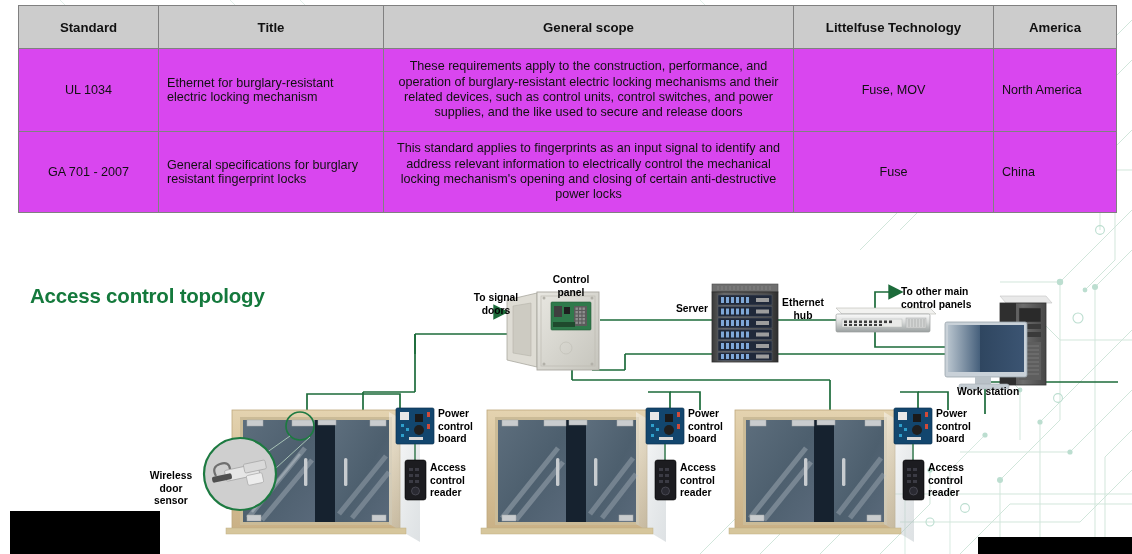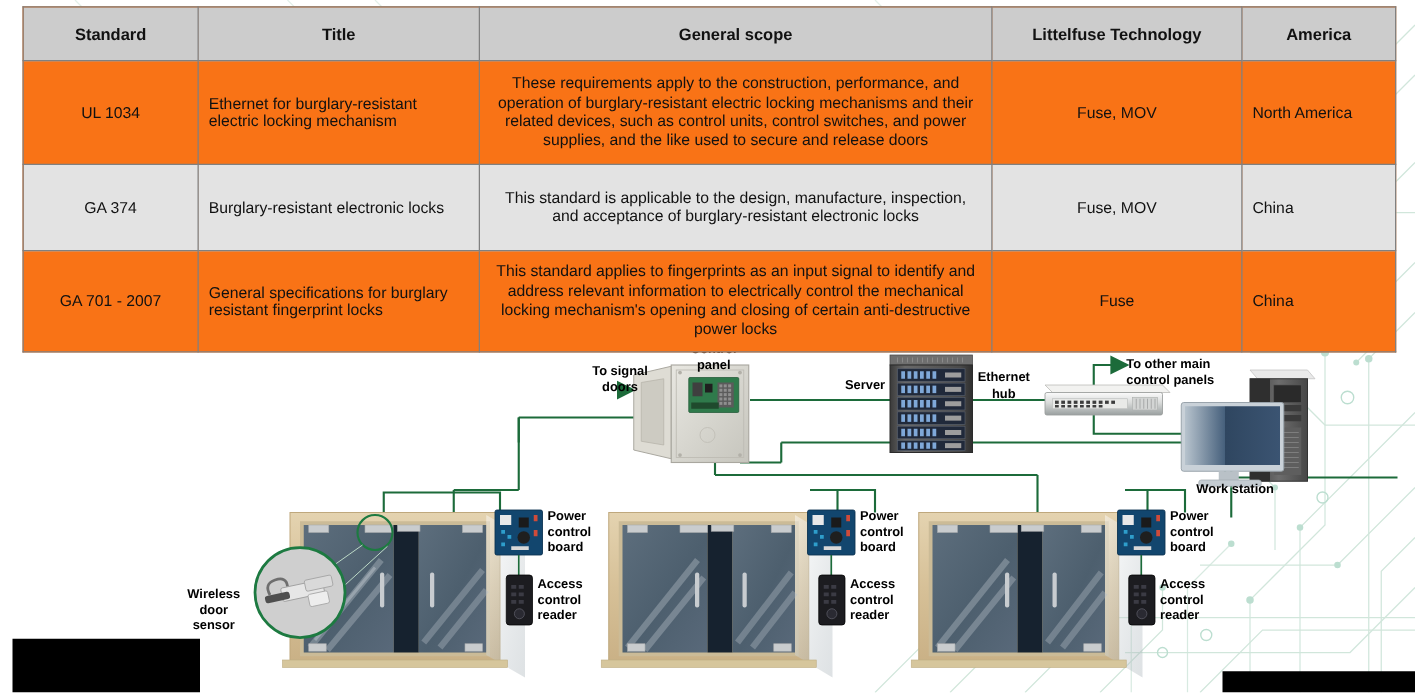--- a/index.html
+++ b/index.html
@@ -9,21 +9,21 @@
     font-family:"Liberation Sans", sans-serif;
     overflow:hidden;position:relative;
   }
   #root{position:relative;width:1132px;height:554px;overflow:hidden;}
 
   
   .circuit-bg{position:absolute;inset:0;pointer-events:none;z-index:0;}
 
   
   .std-table-wrap{position:absolute;left:18px;top:5px;width:1098px;z-index:3;}
-  table.std-table{border-collapse:collapse;width:100%;table-layout:fixed;background:#f97316;}
+  table.std-table{border-collapse:collapse;width:100%;table-layout:fixed;background:#d946ef;}
   table.std-table th,table.std-table td{
     border:1px solid #808080;
     font-size:12.6px;color:#111;
     padding:5px 8px;vertical-align:middle;
   }
   table.std-table th{
     background:#cccccc;font-weight:bold;text-align:center;height:32px;
     font-size:13.2px;
   }
   table.std-table tr.alt td{background:#e3e3e3;}
@@ -141,41 +141,35 @@
         </tr>
       </thead>
       <tbody>
         <tr class="row-1">
           <td class="c-standard">UL 1034</td>
           <td class="c-title">Ethernet for burglary-resistant electric locking mechanism</td>
           <td class="c-scope">These requirements apply to the construction, performance, and operation of burglary-resistant electric locking mechanisms and their related devices, such as control units, control switches, and power supplies, and the like used to secure and release doors</td>
           <td class="c-tech">Fuse, MOV</td>
           <td class="c-market">North America</td>
         </tr>
-        <tr class="row-2 alt">
-          <td class="c-standard">GA 374</td>
-          <td class="c-title">Burglary-resistant electronic locks</td>
-          <td class="c-scope">This standard is applicable to the design, manufacture, inspection, and acceptance of burglary-resistant electronic locks</td>
-          <td class="c-tech">Fuse, MOV</td>
-          <td class="c-market">China</td>
-        </tr>
         <tr class="row-3">
           <td class="c-standard">GA 701 - 2007</td>
           <td class="c-title">General specifications for burglary resistant fingerprint locks</td>
           <td class="c-scope">This standard applies to fingerprints as an input signal to identify and address relevant information to electrically control the mechanical locking mechanism's opening and closing of certain anti-destructive power locks</td>
           <td class="c-tech">Fuse</td>
           <td class="c-market">China</td>
         </tr>
       </tbody>
     </table>
   </div>
 
   <div class="diagram">
 
     <div class="diag-title">
+      <div>Access control topology</div>
     </div>
 
     <svg class="svg-layer" viewBox="0 0 1132 292" preserveAspectRatio="none">
       <defs>
         <marker id="arrowL" markerWidth="9" markerHeight="9" refX="8" refY="4.5" orient="auto">
           <path d="M9,0 L9,9 L0,4.5 z" fill="#1c6b3a"></path>
         </marker>
         <marker id="arrowR" markerWidth="9" markerHeight="9" refX="1" refY="4.5" orient="auto">
           <path d="M0,0 L0,9 L9,4.5 z" fill="#1c6b3a"></path>
         </marker>

